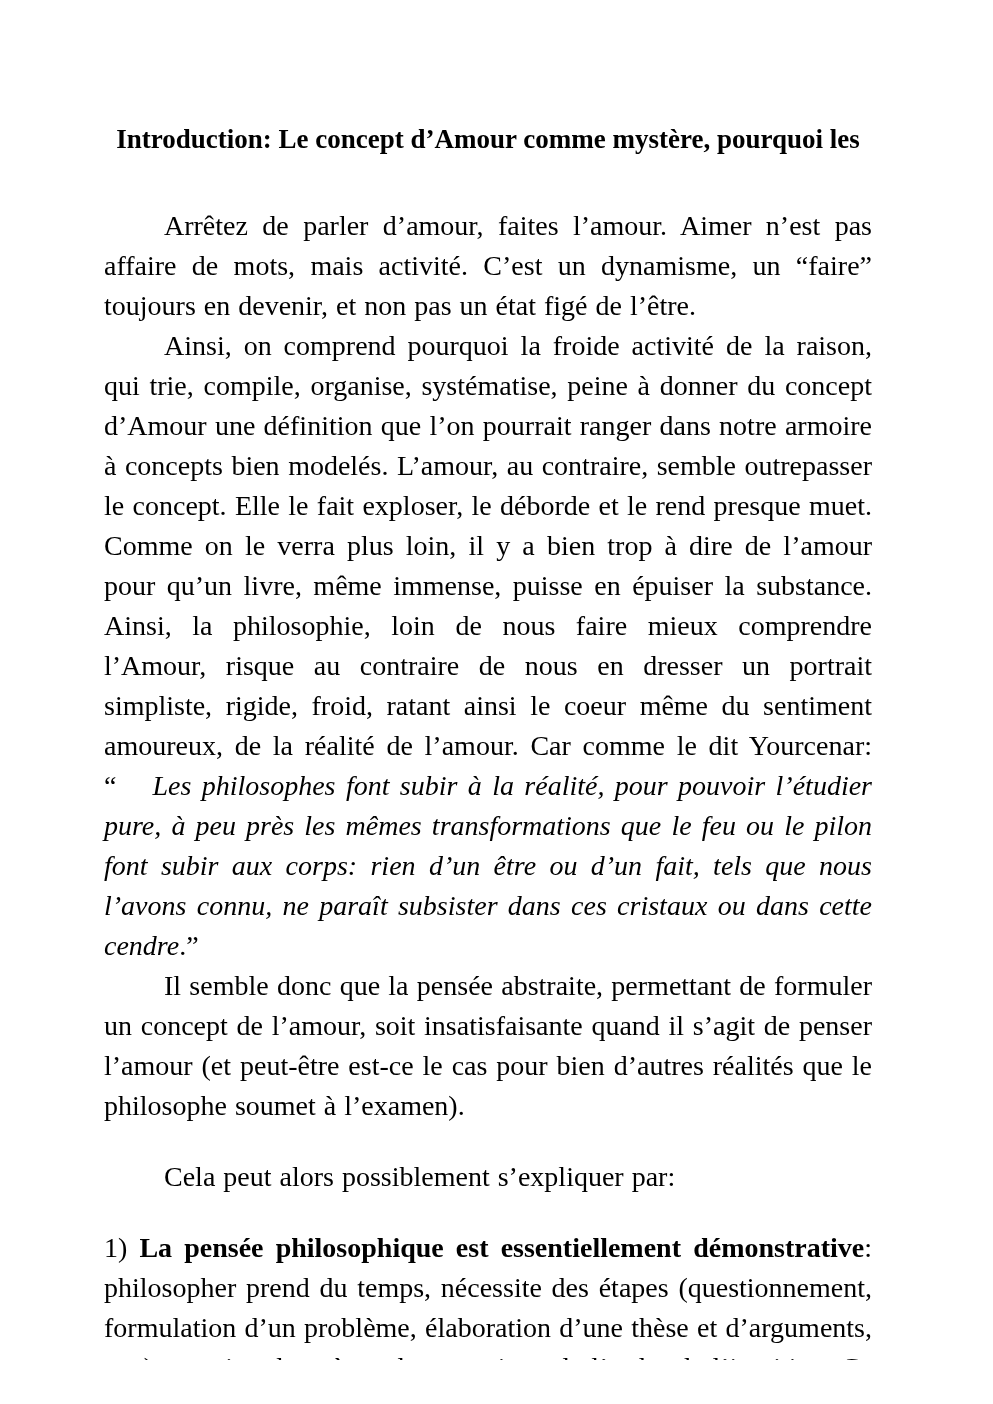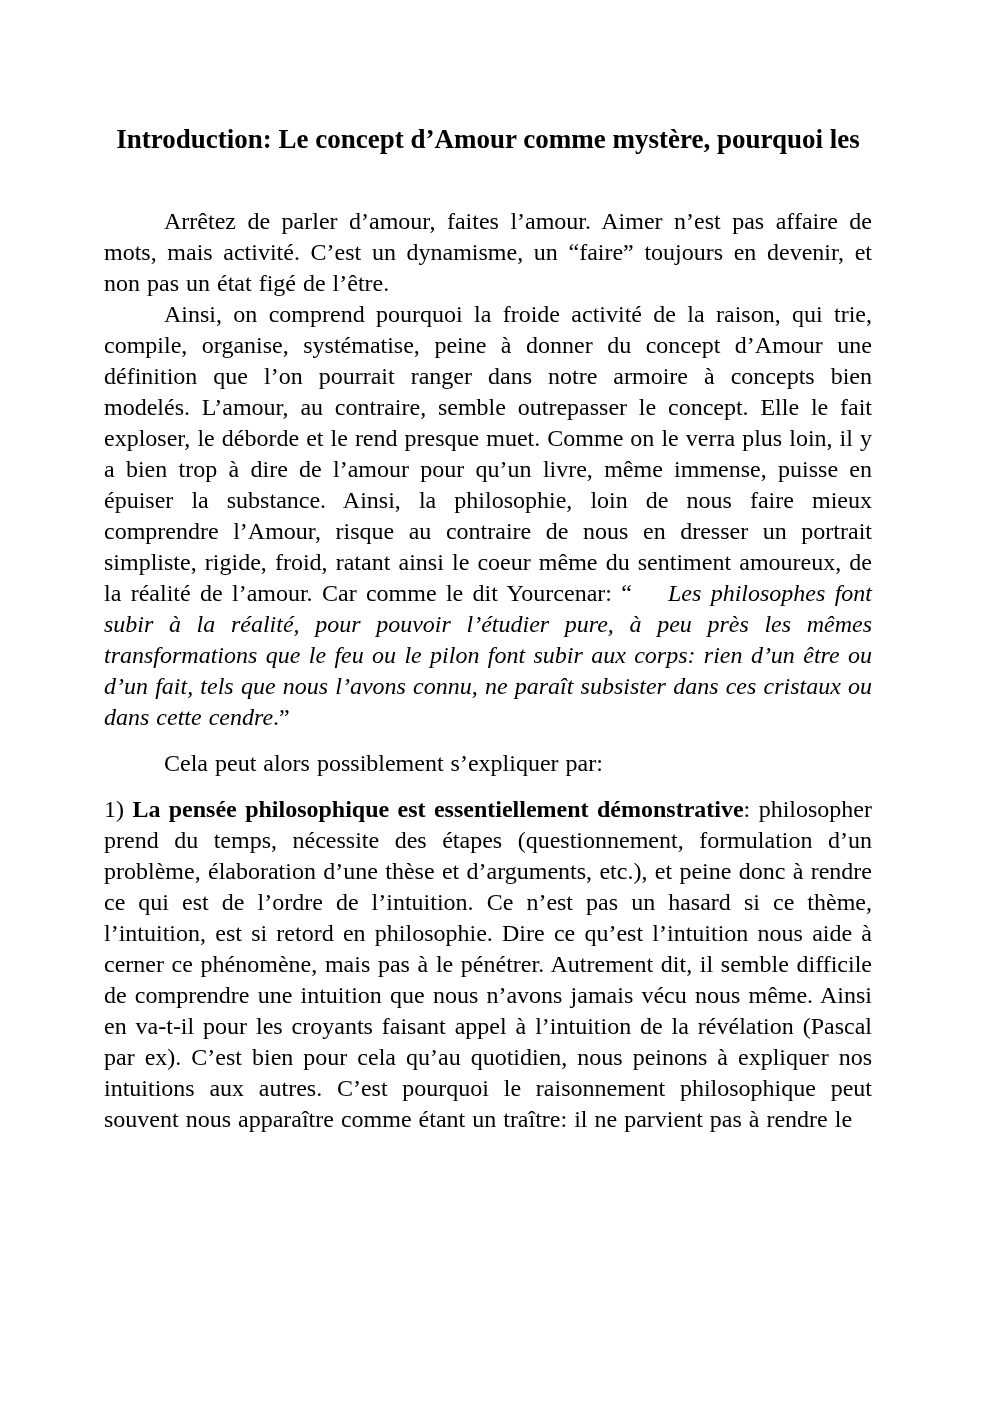--- a/index.html
+++ b/index.html
@@ -26,41 +26,42 @@
     text-align: center;
     font-weight: bold;
     font-size: 27px;
     line-height: 42px;
     margin: 0 0 46px 0;
   }
   .doc-title .title-line {
     display: block;
   }
   .para {
-    font-size: 24px;
-    line-height: 31px;
+    font-size: 28px;
+    line-height: 40px;
     text-align: justify;
     text-indent: 60px;
     margin: 0;
     word-spacing: 1px;
   }
   .para.no-indent { text-indent: 0; }
-  .para.gap-before { margin-top: 15px; }
+  .para.gap-before { margin-top: 31px; }
   .seg-regular { font-style: normal; font-weight: normal; }
   .seg-italic  { font-style: italic; margin-left: 36px; }
   .seg-bold    { font-weight: bold; font-family: Liberation Serif, serif; }
 </style>
 </head>
 <body>
 
 <div class="page">
   <div class="content">
     <h1 class="doc-title">
       <span class="title-line">Introduction: Le concept d’Amour comme mystère, pourquoi les</span>
     </h1>
     <div id="paragraphs">
         <p class="para"><span class="seg-regular">Arrêtez de parler d’amour, faites l’amour. Aimer n’est pas affaire de mots, mais activité. C’est un dynamisme, un “faire” toujours en devenir, et non pas un état figé de l’être.</span></p>
         <p class="para"><span class="seg-regular">Ainsi, on comprend pourquoi la froide activité de la raison, qui trie, compile, organise, systématise, peine à donner du concept d’Amour une définition que l’on pourrait ranger dans notre armoire à concepts bien modelés. L’amour, au contraire, semble outrepasser le concept. Elle le fait exploser, le déborde et le rend presque muet. Comme on le verra plus loin, il y a bien trop à dire de l’amour pour qu’un livre, même immense, puisse en épuiser la substance. Ainsi, la philosophie, loin de nous faire mieux comprendre l’Amour, risque au contraire de nous en dresser un portrait simpliste, rigide, froid, ratant ainsi le coeur même du sentiment amoureux, de la réalité de l’amour. Car comme le dit Yourcenar: “</span><span class="seg-italic">Les philosophes font subir à la réalité, pour pouvoir l’étudier pure, à peu près les mêmes transformations que le feu ou le pilon font subir aux corps: rien d’un être ou d’un fait, tels que nous l’avons connu, ne paraît subsister dans ces cristaux ou dans cette cendre</span><span class="seg-regular">.”</span></p>
+        <p class="para"><span class="seg-regular">Il semble donc que la pensée abstraite, permettant de formuler un concept de l’amour, soit insatisfaisante quand il s’agit de penser l’amour (et peut-être est-ce le cas pour bien d’autres réalités que le philosophe soumet à l’examen).</span></p>
         <p class="para gap-before"><span class="seg-regular">Cela peut alors possiblement s’expliquer par:</span></p>
         <p class="para no-indent gap-before"><span class="seg-regular">1) </span><span class="seg-bold">La pensée philosophique est essentiellement démonstrative</span><span class="seg-regular">: philosopher prend du temps, nécessite des étapes (questionnement, formulation d’un problème, élaboration d’une thèse et d’arguments, etc.), et peine donc à rendre ce qui est de l’ordre de l’intuition. Ce n’est pas un hasard si ce thème, l’intuition, est si retord en philosophie. Dire ce qu’est l’intuition nous aide à cerner ce phénomène, mais pas à le pénétrer. Autrement dit, il semble difficile de comprendre une intuition que nous n’avons jamais vécu nous même. Ainsi en va-t-il pour les croyants faisant appel à l’intuition de la révélation (Pascal par ex). C’est bien pour cela qu’au quotidien, nous peinons à expliquer nos intuitions aux autres. C’est pourquoi le raisonnement philosophique peut souvent nous apparaître comme étant un traître: il ne parvient pas à rendre le</span></p>
       </div>
   </div>
 </div>
 
 </body></html>

